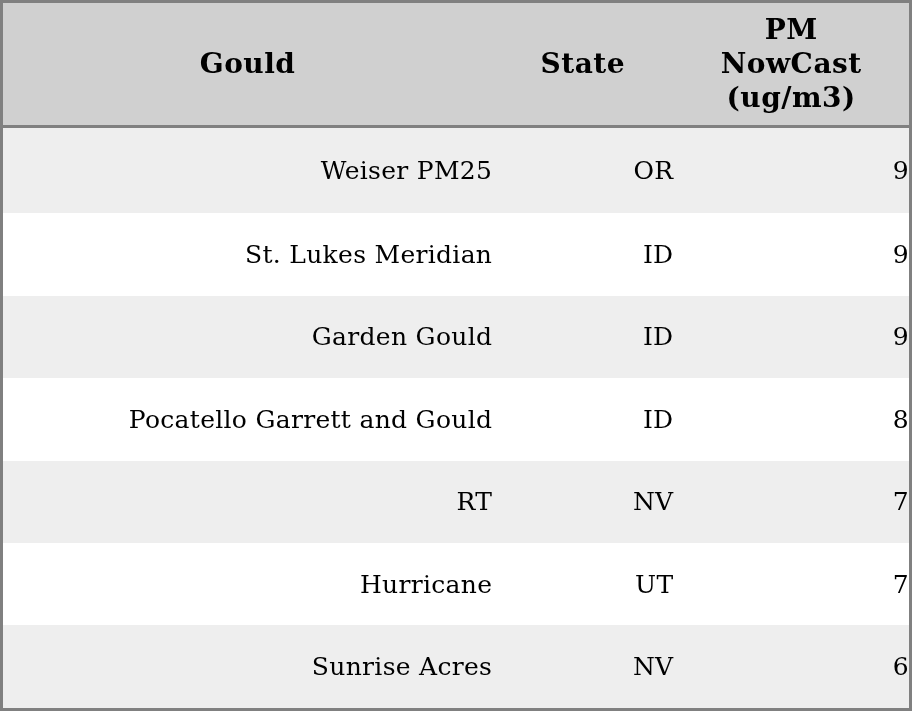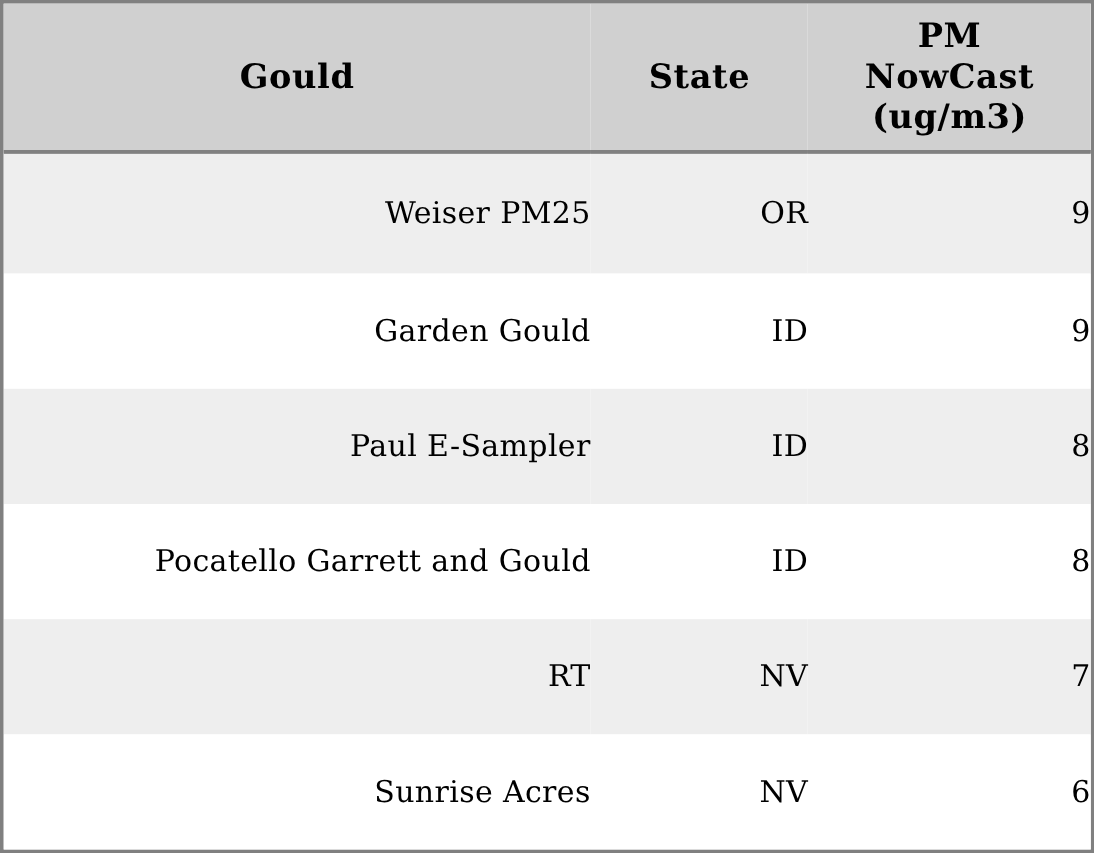--- a/index.html
+++ b/index.html
@@ -73,39 +73,44 @@
 (ug/m3)</th>
       </tr>
     </thead>
     <tbody>
       <tr>
         <td>Weiser PM25</td>
         <td>OR</td>
         <td>9</td>
       </tr>
       <tr>
-        <td>Garden Gould</td>
+        <td>St. Lukes Meridian</td>
         <td>ID</td>
         <td>9</td>
       </tr>
       <tr>
-        <td>Paul E-Sampler</td>
+        <td>Garden Gould</td>
         <td>ID</td>
-        <td>8</td>
+        <td>9</td>
       </tr>
       <tr>
         <td>Pocatello Garrett and Gould</td>
         <td>ID</td>
         <td>8</td>
       </tr>
       <tr>
         <td>RT</td>
         <td>NV</td>
         <td>7</td>
       </tr>
       <tr>
+        <td>Hurricane</td>
+        <td>UT</td>
+        <td>7</td>
+      </tr>
+      <tr>
         <td>Sunrise Acres</td>
         <td>NV</td>
         <td>6</td>
       </tr>
     </tbody>
   </table>
 </div>
 
 </body></html>

